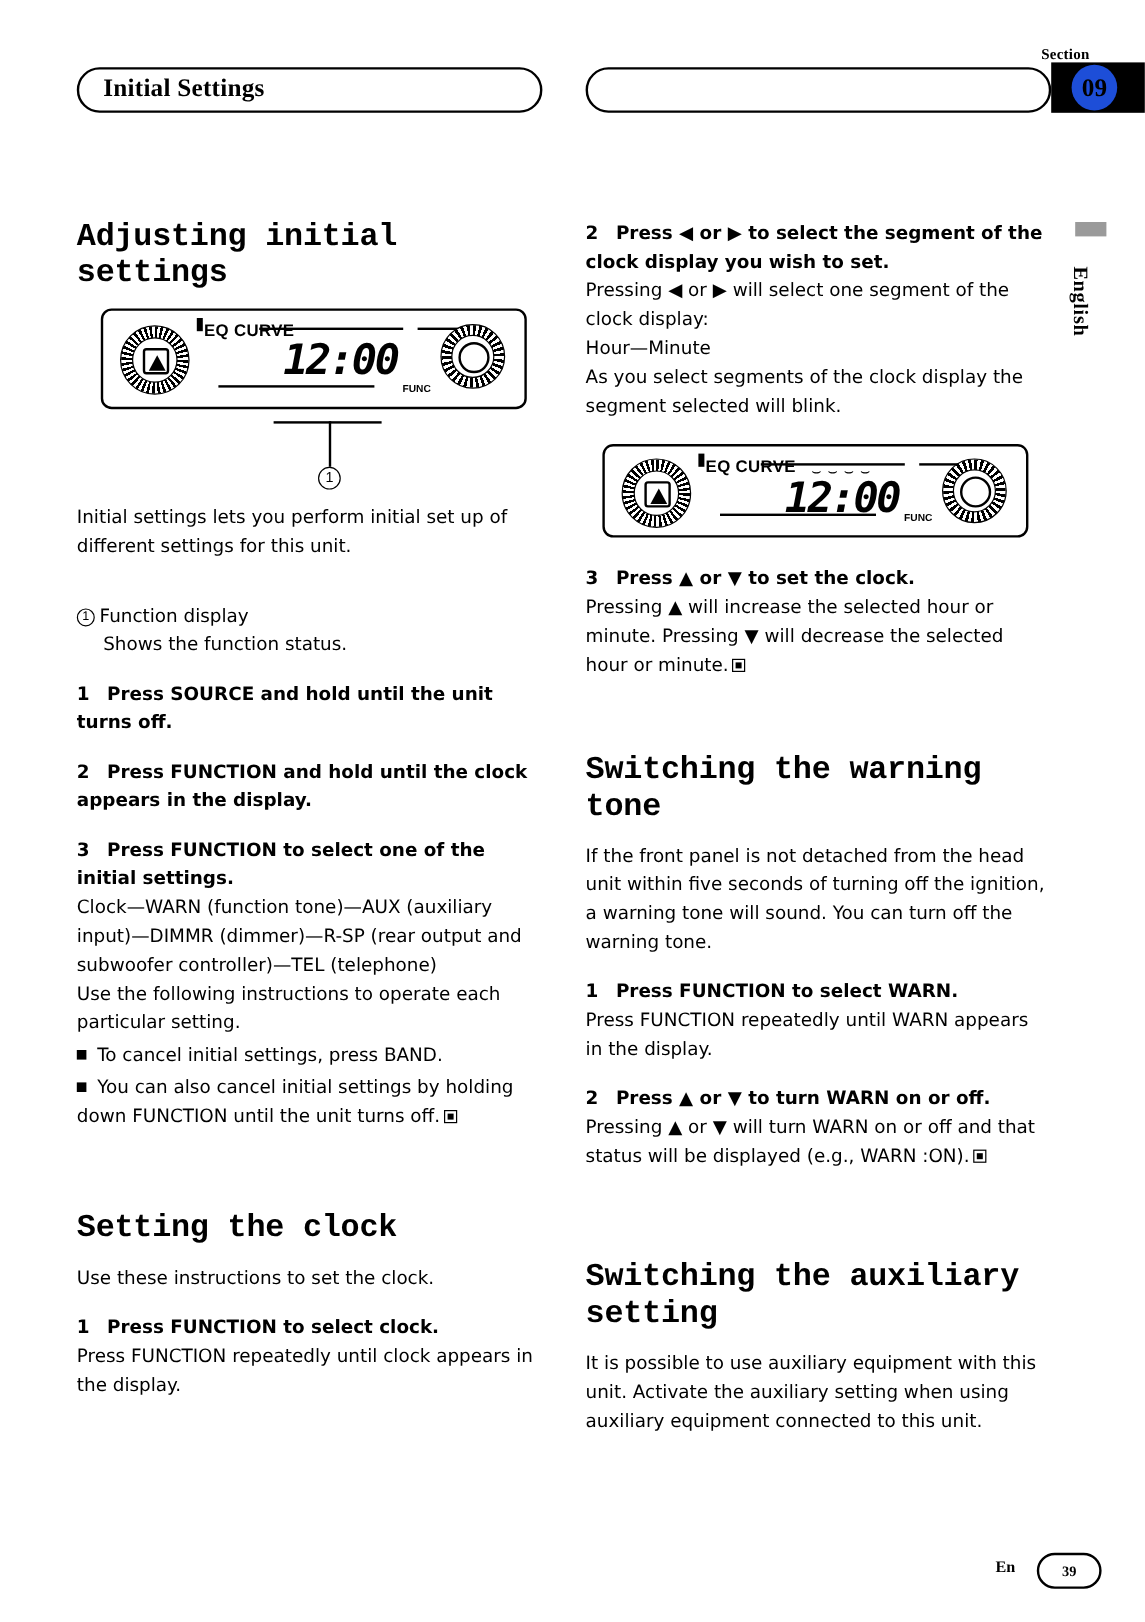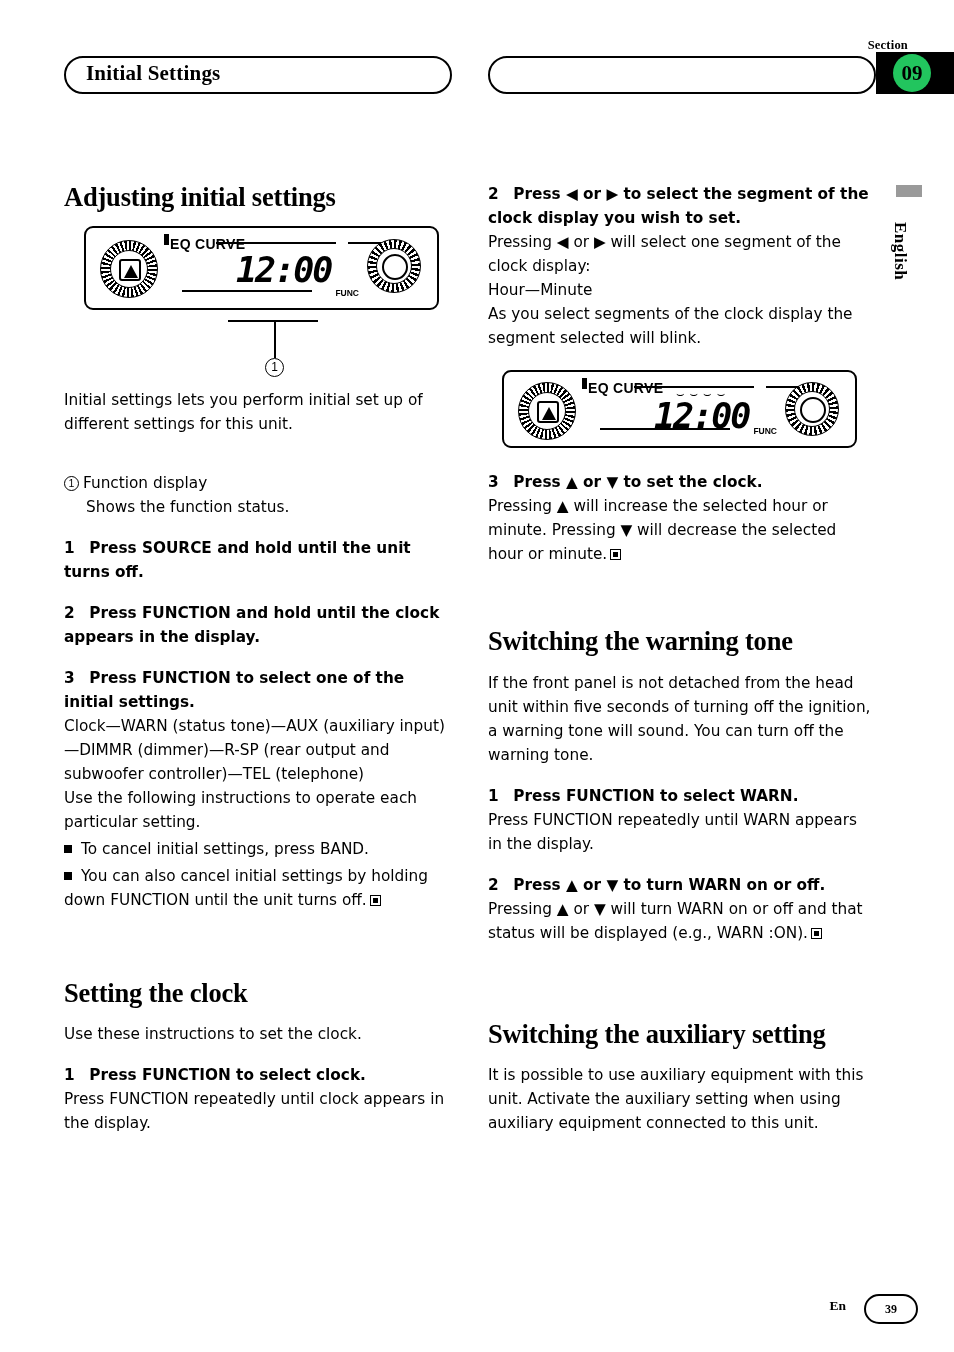--- a/index.html
+++ b/index.html
@@ -33,21 +33,21 @@
     height: 42px;
     background: #000;
     color: #fff;
     display: flex;
     align-items: center;
     justify-content: center;
   }
   .hdr-section-num .circ {
     width: 38px; height: 38px;
     border-radius: 50%;
-    background: #22c55e;
+    background: #1d4ed8;
     color: #000;
     display:flex; align-items:center; justify-content:center;
     font-size: 21px;
     font-weight: bold;
     font-family: "Liberation Serif", serif;
     margin-left: -6px;
   }
   .hdr-pill {
     position: absolute;
     border: 2px solid #000;
@@ -81,21 +81,21 @@
     writing-mode: vertical-rl;
     letter-spacing: 0.5px;
   }
 
   
   .col { position: absolute; width: 386px; }
   .col-left { left: 64px; top: 182px; }
   .col-right { left: 488px; top: 182px; }
 
   h1.sec {
-    font-family: Liberation Serif, serif;
+    font-family: Liberation Mono, monospace;
     font-size: 26.5px;
     font-weight: bold;
     margin: 0 0 14px 0;
     letter-spacing: -0.2px;
     line-height: 1.15;
   }
   p, .ln {
     font-size: 15.3px;
     line-height: 1.57;
     margin: 0 0 0 0;
@@ -374,21 +374,21 @@
 
     <div class="gap"></div>
     <div class="step">
       <span class="stepnum">2</span>&nbsp;&nbsp;&nbsp;<span class="stephead">Press FUNCTION and hold until the clock appears in the display.</span>
     </div>
 
     <div class="gap"></div>
     <div class="step">
       <span class="stepnum">3</span>&nbsp;&nbsp;&nbsp;<span class="stephead">Press FUNCTION to select one of the initial settings.</span>
     </div>
-    <div class="ln" id="settings-chain"><span>Clock—</span><b>WARN</b><span> (status tone)—</span><b>AUX</b><span> (auxiliary input)—</span><b>DIMMR</b><span> (dimmer)—</span><b>R-SP</b><span> (rear output and subwoofer controller)—</span><b>TEL</b><span> (telephone)</span></div>
+    <div class="ln" id="settings-chain"><span>Clock—</span><b>WARN</b><span> (function tone)—</span><b>AUX</b><span> (auxiliary input)—</span><b>DIMMR</b><span> (dimmer)—</span><b>R-SP</b><span> (rear output and subwoofer controller)—</span><b>TEL</b><span> (telephone)</span></div>
     <div class="ln">Use the following instructions to operate each particular setting.</div>
 
     <div class="ln" style="margin-top:3px;">
       <span class="bullet-sq"></span><span>To cancel initial settings, press </span><b>BAND</b><span>.</span>
     </div>
     <div class="ln" style="margin-top:3px;">
       <span class="bullet-sq"></span><span>You can also cancel initial settings by holding down </span><b>FUNCTION</b><span> until the unit turns off.</span><span class="endmark"></span>
     </div>
 
     <div style="height:66px;"></div>

